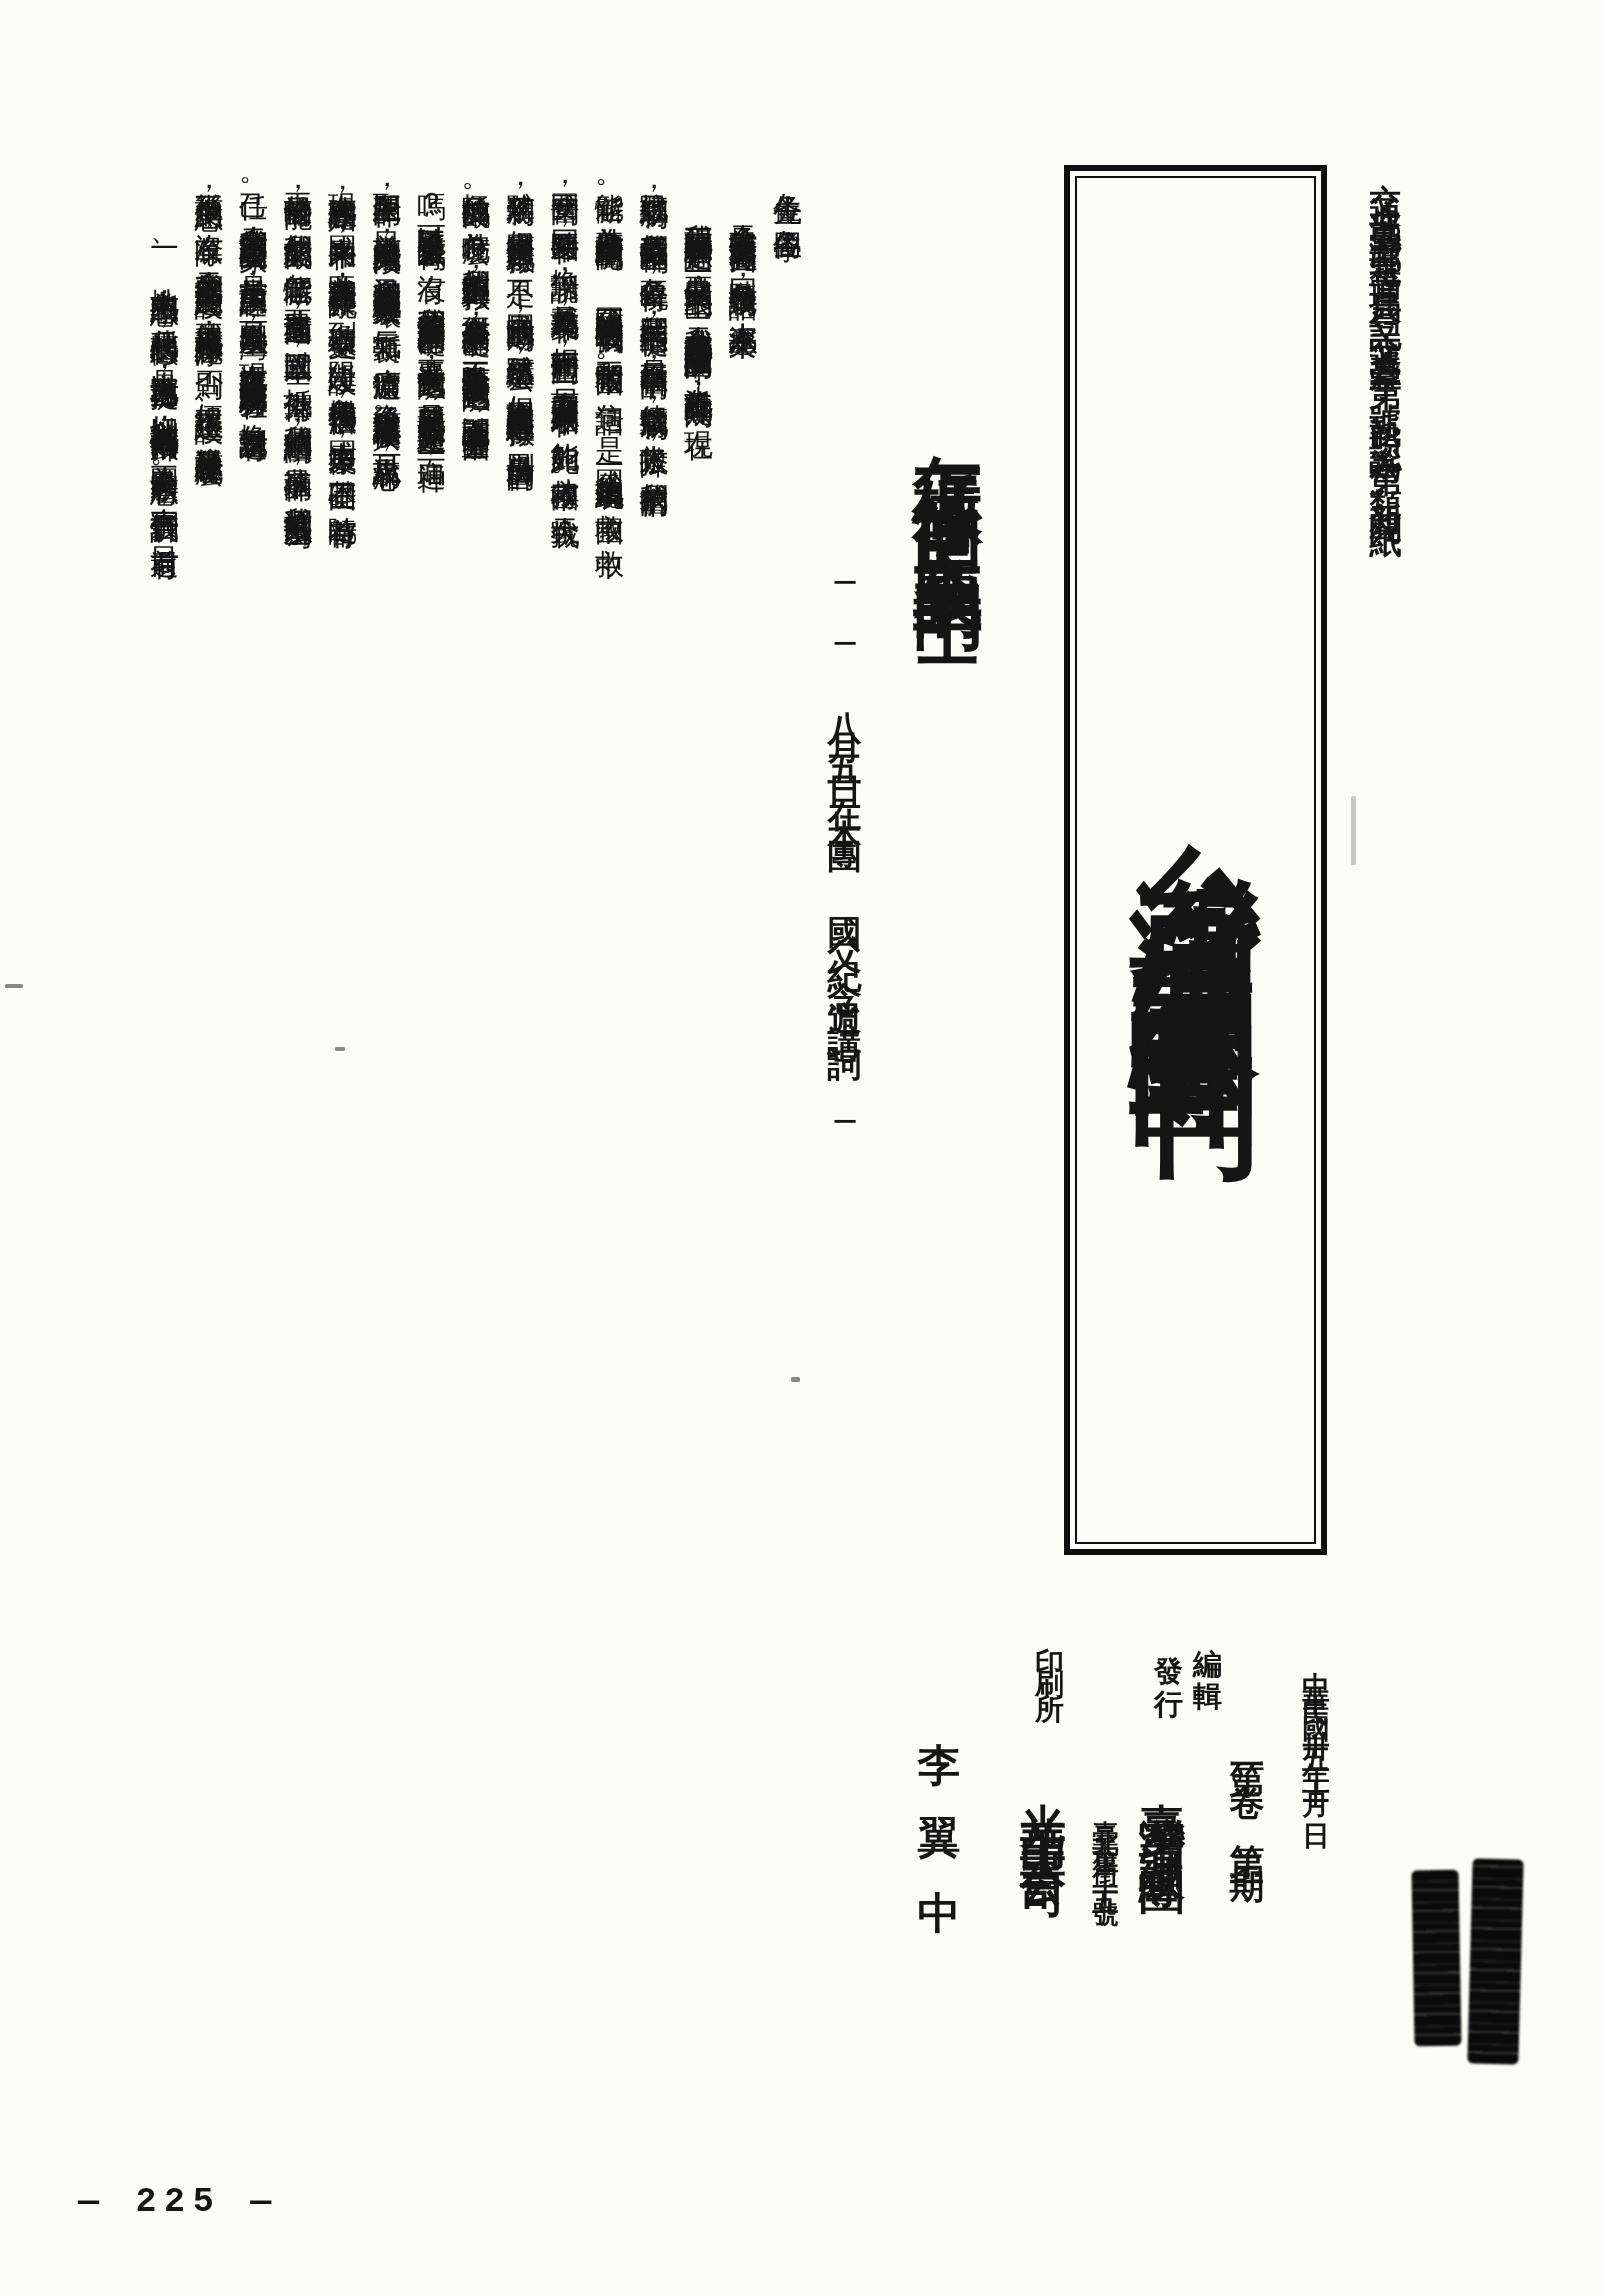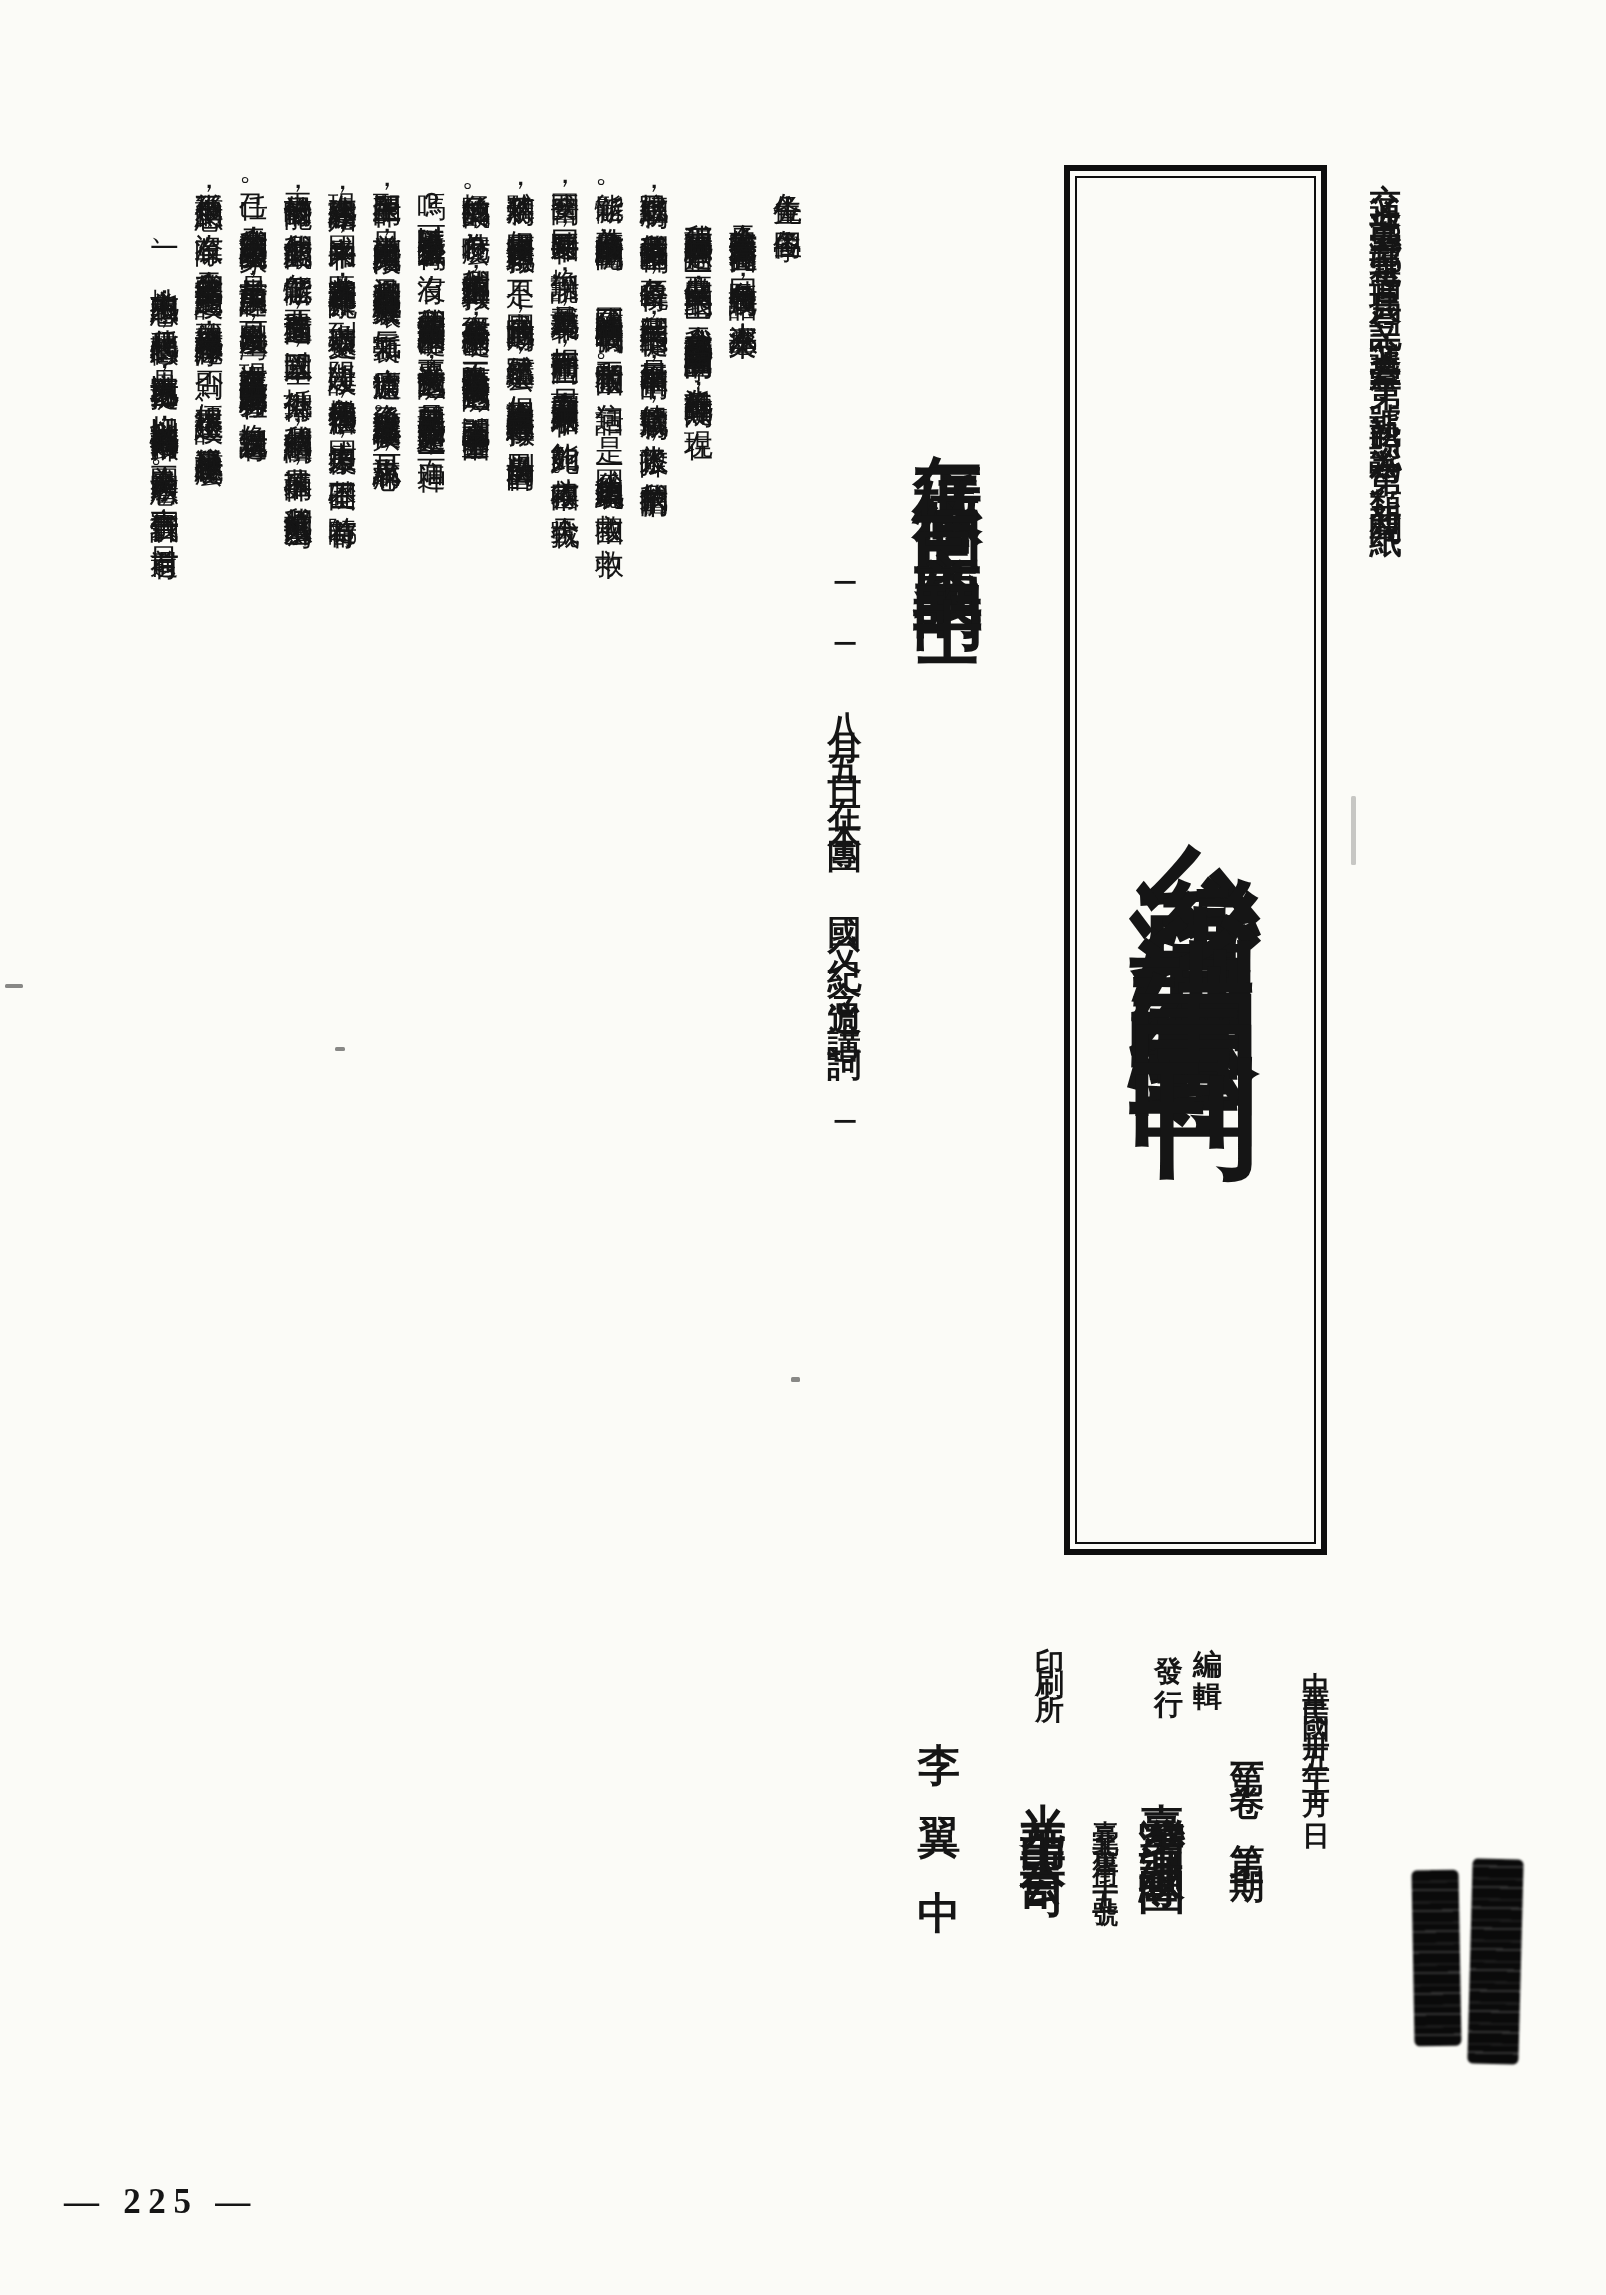--- a/index.html
+++ b/index.html
@@ -54,23 +54,23 @@
   .body-block{
     position:absolute;left:90px;top:170px;width:713px;height:1986px;
     writing-mode:vertical-rl;text-orientation:upright;
     font-size:29px;letter-spacing:1.5px;font-weight:500;
   }
   .bcol{margin:0 0 0 14.5px;line-height:30px;padding:0;}
   .ind1{text-indent:31px;}
   .ind2{text-indent:63px;}
   
   .pageno{
-    position:absolute;left:64px;top:2182px;
+    position:absolute;left:78px;top:2182px;
     font-size:35px;letter-spacing:7.7px;font-weight:bold;
-    font-family:Liberation Serif, serif;
+    font-family:Liberation Mono, monospace;
   }
   
   .stamp{position:absolute;left:1410px;top:1859px;width:116px;height:205px;filter:blur(1px);}
   .stamp .s1,.stamp .s2{
     position:absolute;background:
       repeating-linear-gradient(0deg,#0a0a0a 0 10px,#333 10px 12.2px,#0a0a0a 12.2px 18.4px,#1c1c1c 18.4px 20.7px);
     border-radius:5.4px;
   }
   .stamp .s1{right:4.6px;top:0;width:51px;height:100%;transform:rotate(1.5deg);}
   .stamp .s2{left:3.1px;top:10.7px;width:47px;height:86%;transform:rotate(-1deg);}

